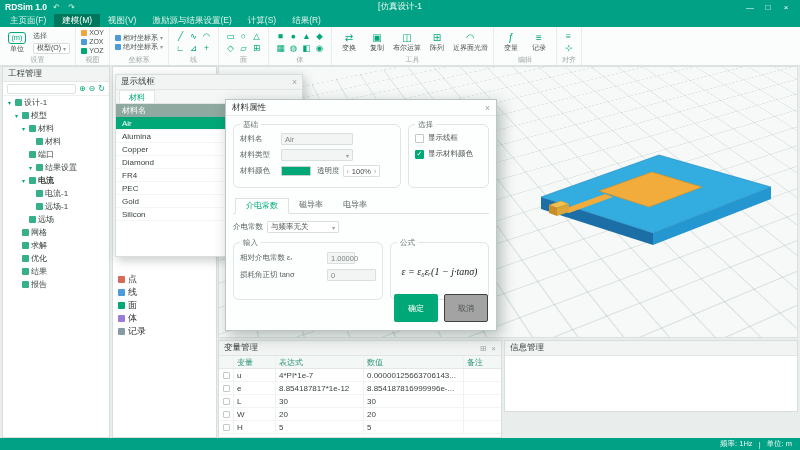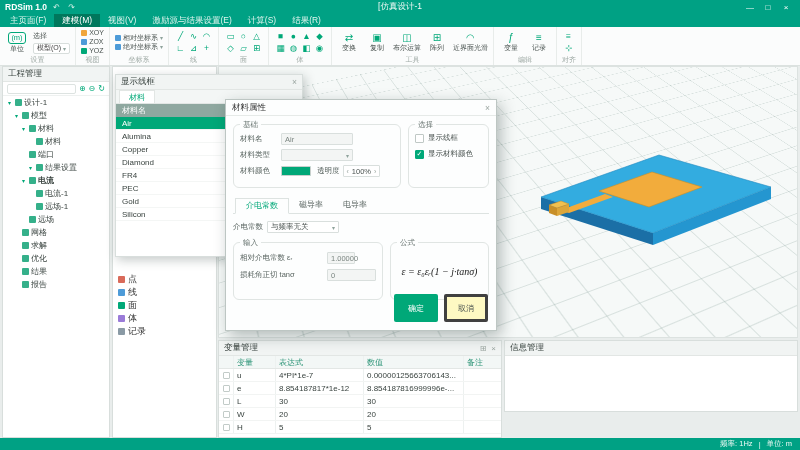--- a/index.html
+++ b/index.html
@@ -94,21 +94,21 @@
 .freq-row{display:flex;align-items:center;gap:4px;margin-top:7px;}
 #dlg-lower{display:flex;gap:7px;margin-top:9px;}
 #dlg-input{width:150px;height:58px;padding:9px 6px 0;}
 #dlg-formula{flex:1;height:58px;display:flex;align-items:center;justify-content:center;}
 .dinrow{display:flex;align-items:center;gap:15px;margin-bottom:5px;}
 .dinlab{width:72px;font-size:7.5px;color:#5A6561;flex:none;}
 .dformula{font-family:"Liberation Serif","DejaVu Serif",serif;font-style:italic;font-size:10px;color:#222;}
 .dbtns{position:absolute;right:8px;bottom:8px;display:flex;gap:6px;}
 .btn{min-width:44px;height:28px;display:flex;align-items:center;justify-content:center;font-size:8px;border-radius:2px;}
 .btn.primary{background:#00A878;color:#fff;}
-.btn.ghost{background:#fef9c3;border:3px solid #404040;color:#4A5350;}
+.btn.ghost{background:#a3a3a3;border:1px solid #404040;color:#4A5350;}
 
 
 #viewport{position:absolute;left:218px;top:66px;width:580px;height:272px;background:#F6F9F8;border:1px solid #DCE2E0;overflow:hidden;}
 .grid-plane{position:absolute;left:-60%;top:-80%;width:240%;height:300%;
   background-image:linear-gradient(rgba(140,165,158,.28) 1px,transparent 1px),linear-gradient(90deg,rgba(140,165,158,.28) 1px,transparent 1px);
   background-size:30px 30px;transform:perspective(700px) rotateX(56deg) rotateZ(-28deg);transform-origin:50% 40%;}
 #model-svg{position:absolute;left:322px;top:68px;}
 #axes{position:absolute;left:6px;bottom:6px;}
 .ax-lab{font-size:6px;}
 

